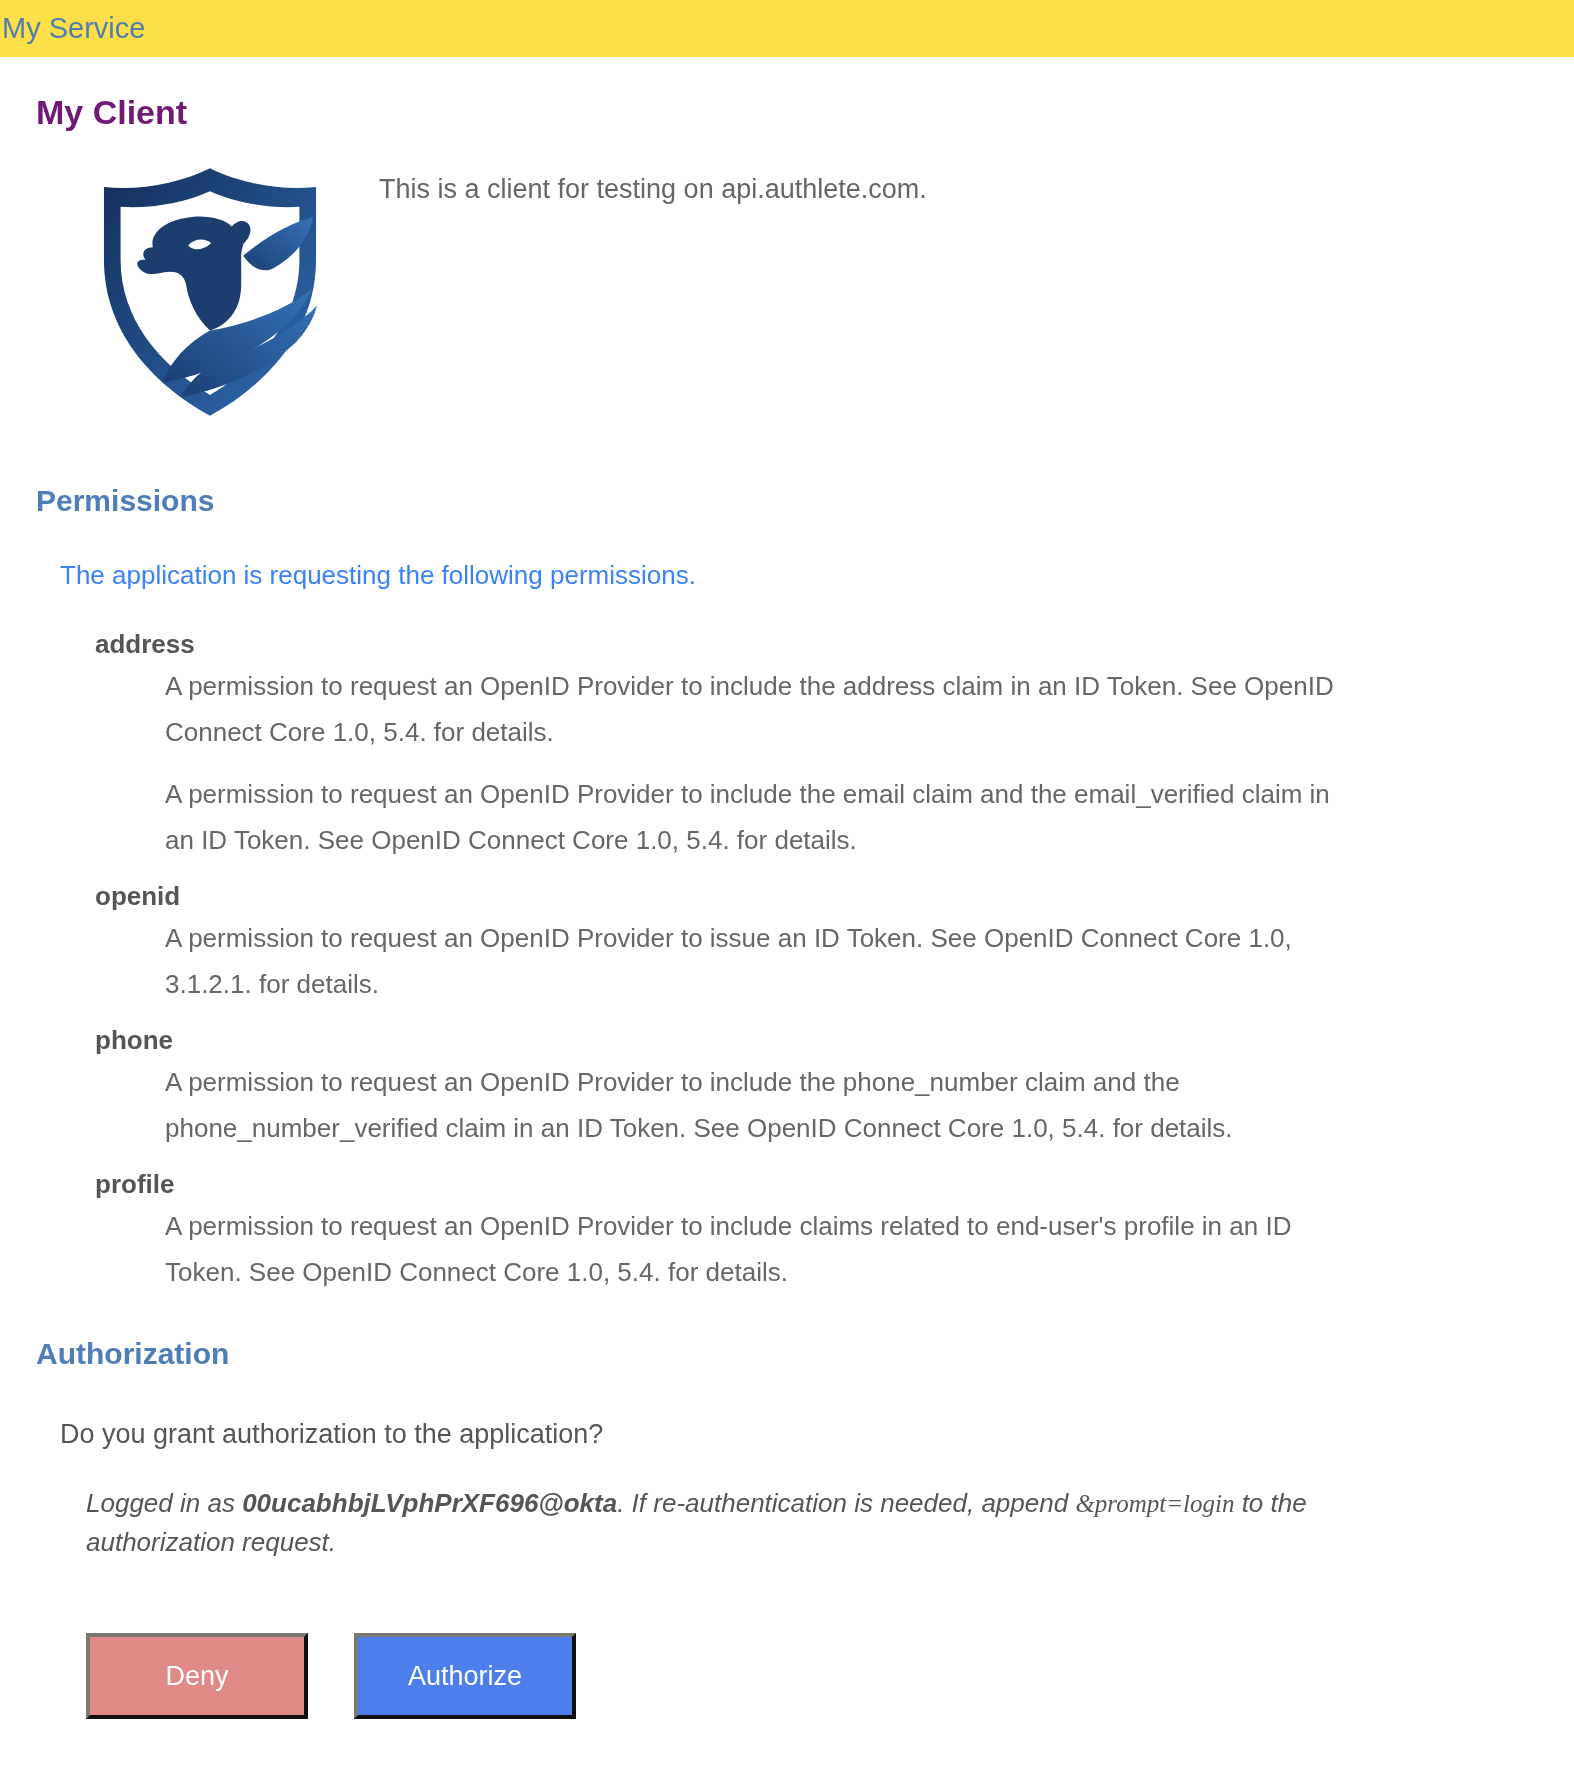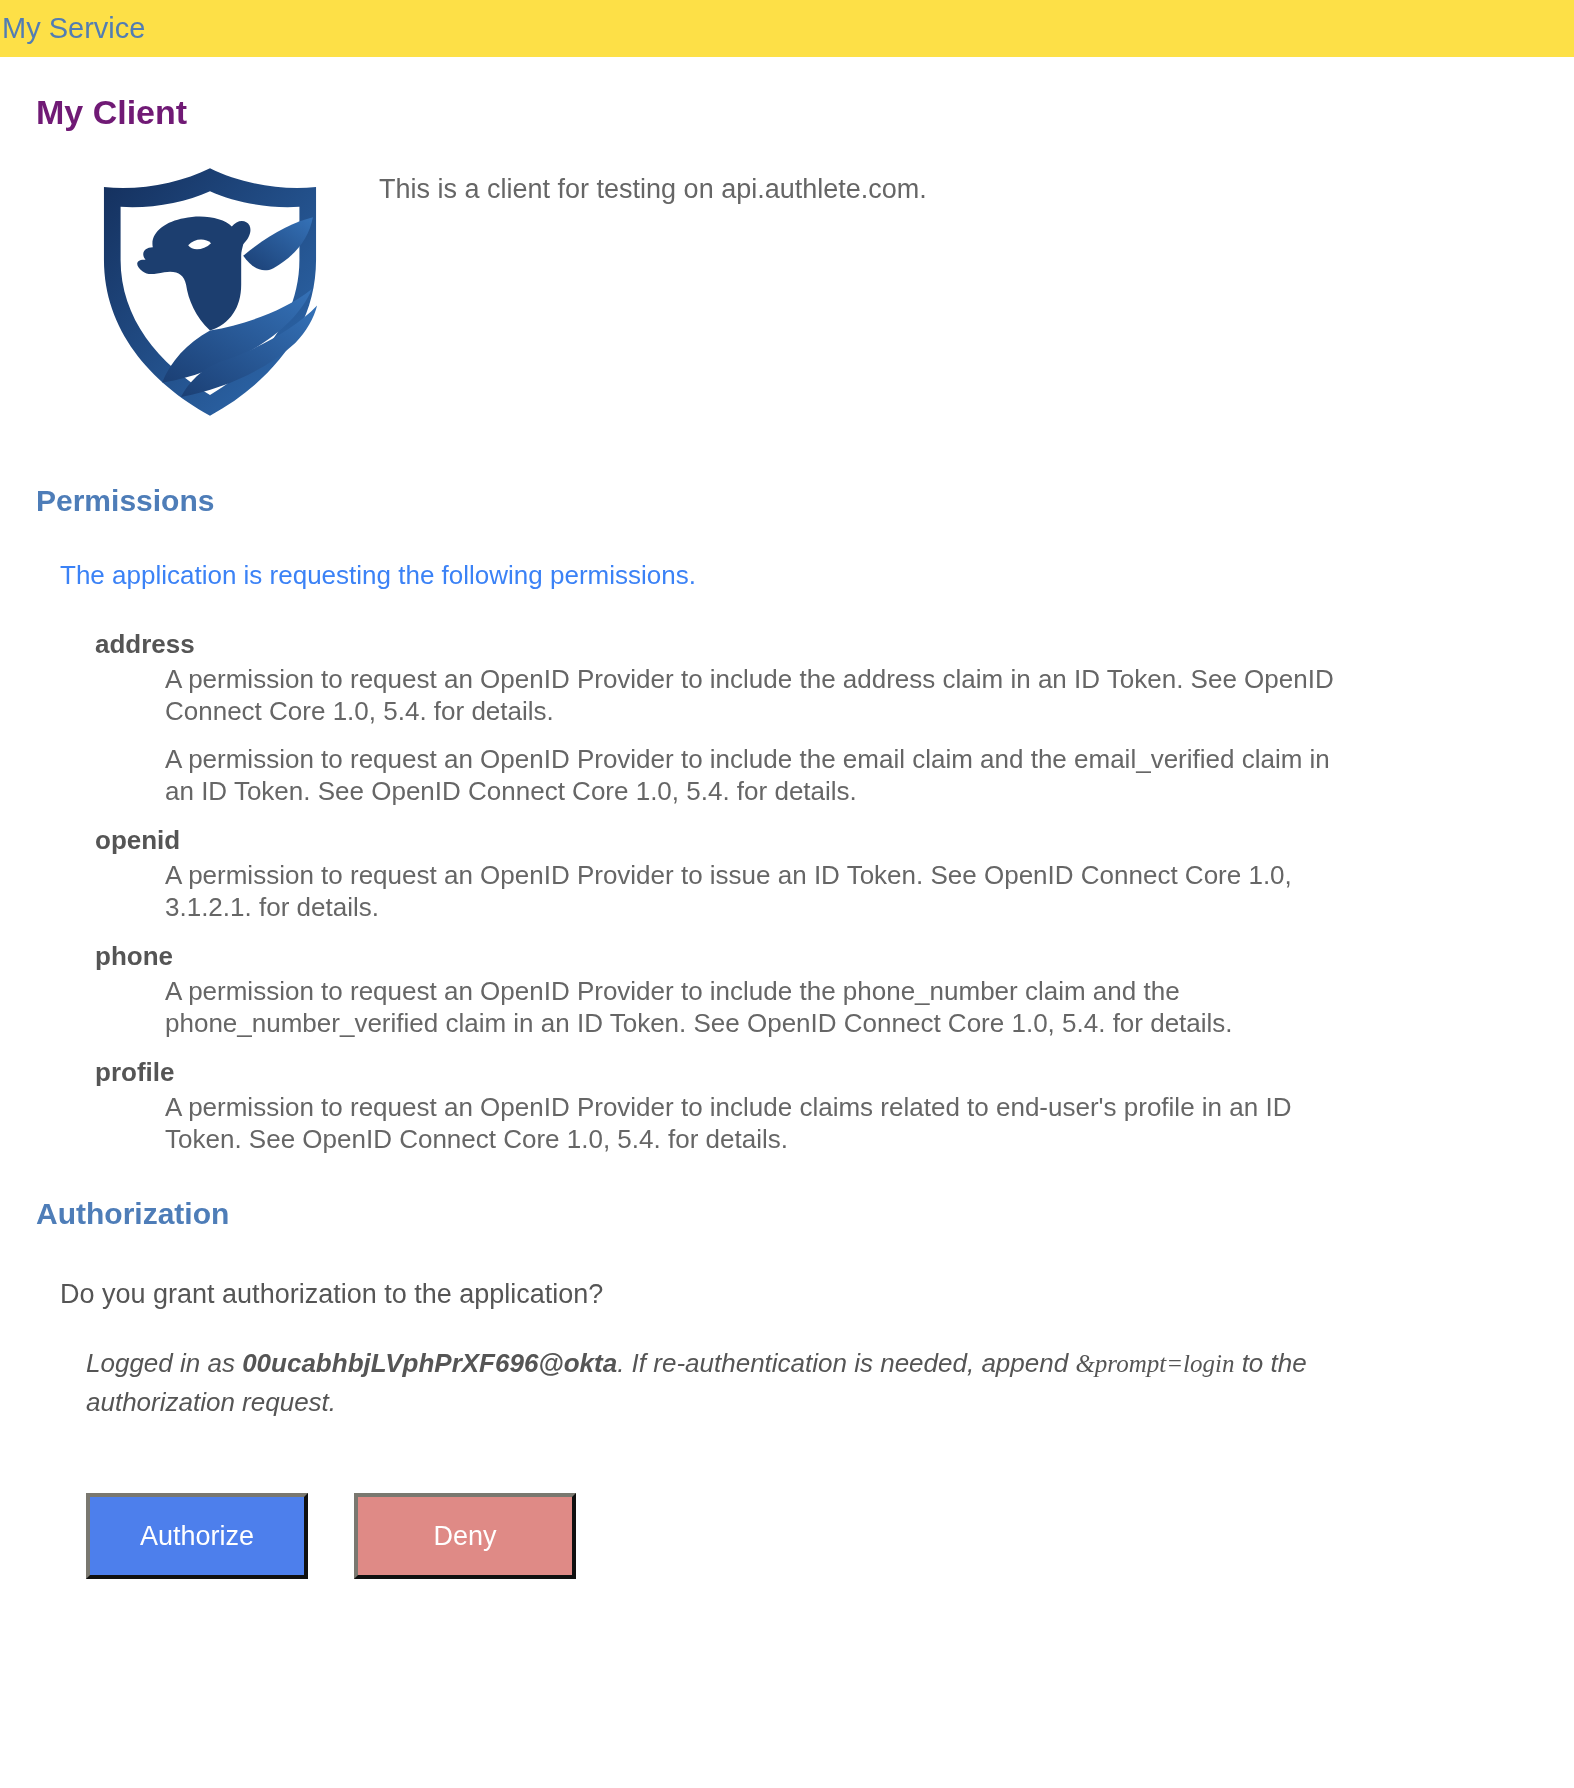--- a/index.html
+++ b/index.html
@@ -67,21 +67,21 @@
   dl.permissions-list dt {
     font-size: 26px;
     font-weight: bold;
     color: #555555;
     line-height: 34px;
   }
   dl.permissions-list dd {
     margin: 2px 0 16px 70px;
     font-size: 26px;
     color: #666666;
-    line-height: 32px;
+    line-height: 46px;
     max-width: 1175px;
   }
 
   p.grant-question {
     margin: 48px 0 0 24px;
     font-size: 27px;
     color: #555555;
   }
 
   p.login-note {
@@ -190,18 +190,18 @@
       <dd>A permission to request an OpenID Provider to include claims related to end-user's profile in an ID Token. See OpenID Connect Core 1.0, 5.4. for details.</dd>
     </dl>
 
     <h4 class="section-heading authorization-heading">Authorization</h4>
 
     <p class="grant-question">Do you grant authorization to the application?</p>
 
     <p class="login-note"><span>Logged in as </span><span class="login-user">00ucabhbjLVphPrXF696@okta</span><span>. If re-authentication is needed, append </span><span class="login-code">&amp;prompt=login</span><span> to the authorization request.</span></p>
 
     <div class="button-row">
+      <button type="button" class="btn btn-deny">Deny</button>
       <button type="button" class="btn btn-authorize">Authorize</button>
-      <button type="button" class="btn btn-deny">Deny</button>
     </div>
 
   </div>
 </div>
 
 </body></html>

